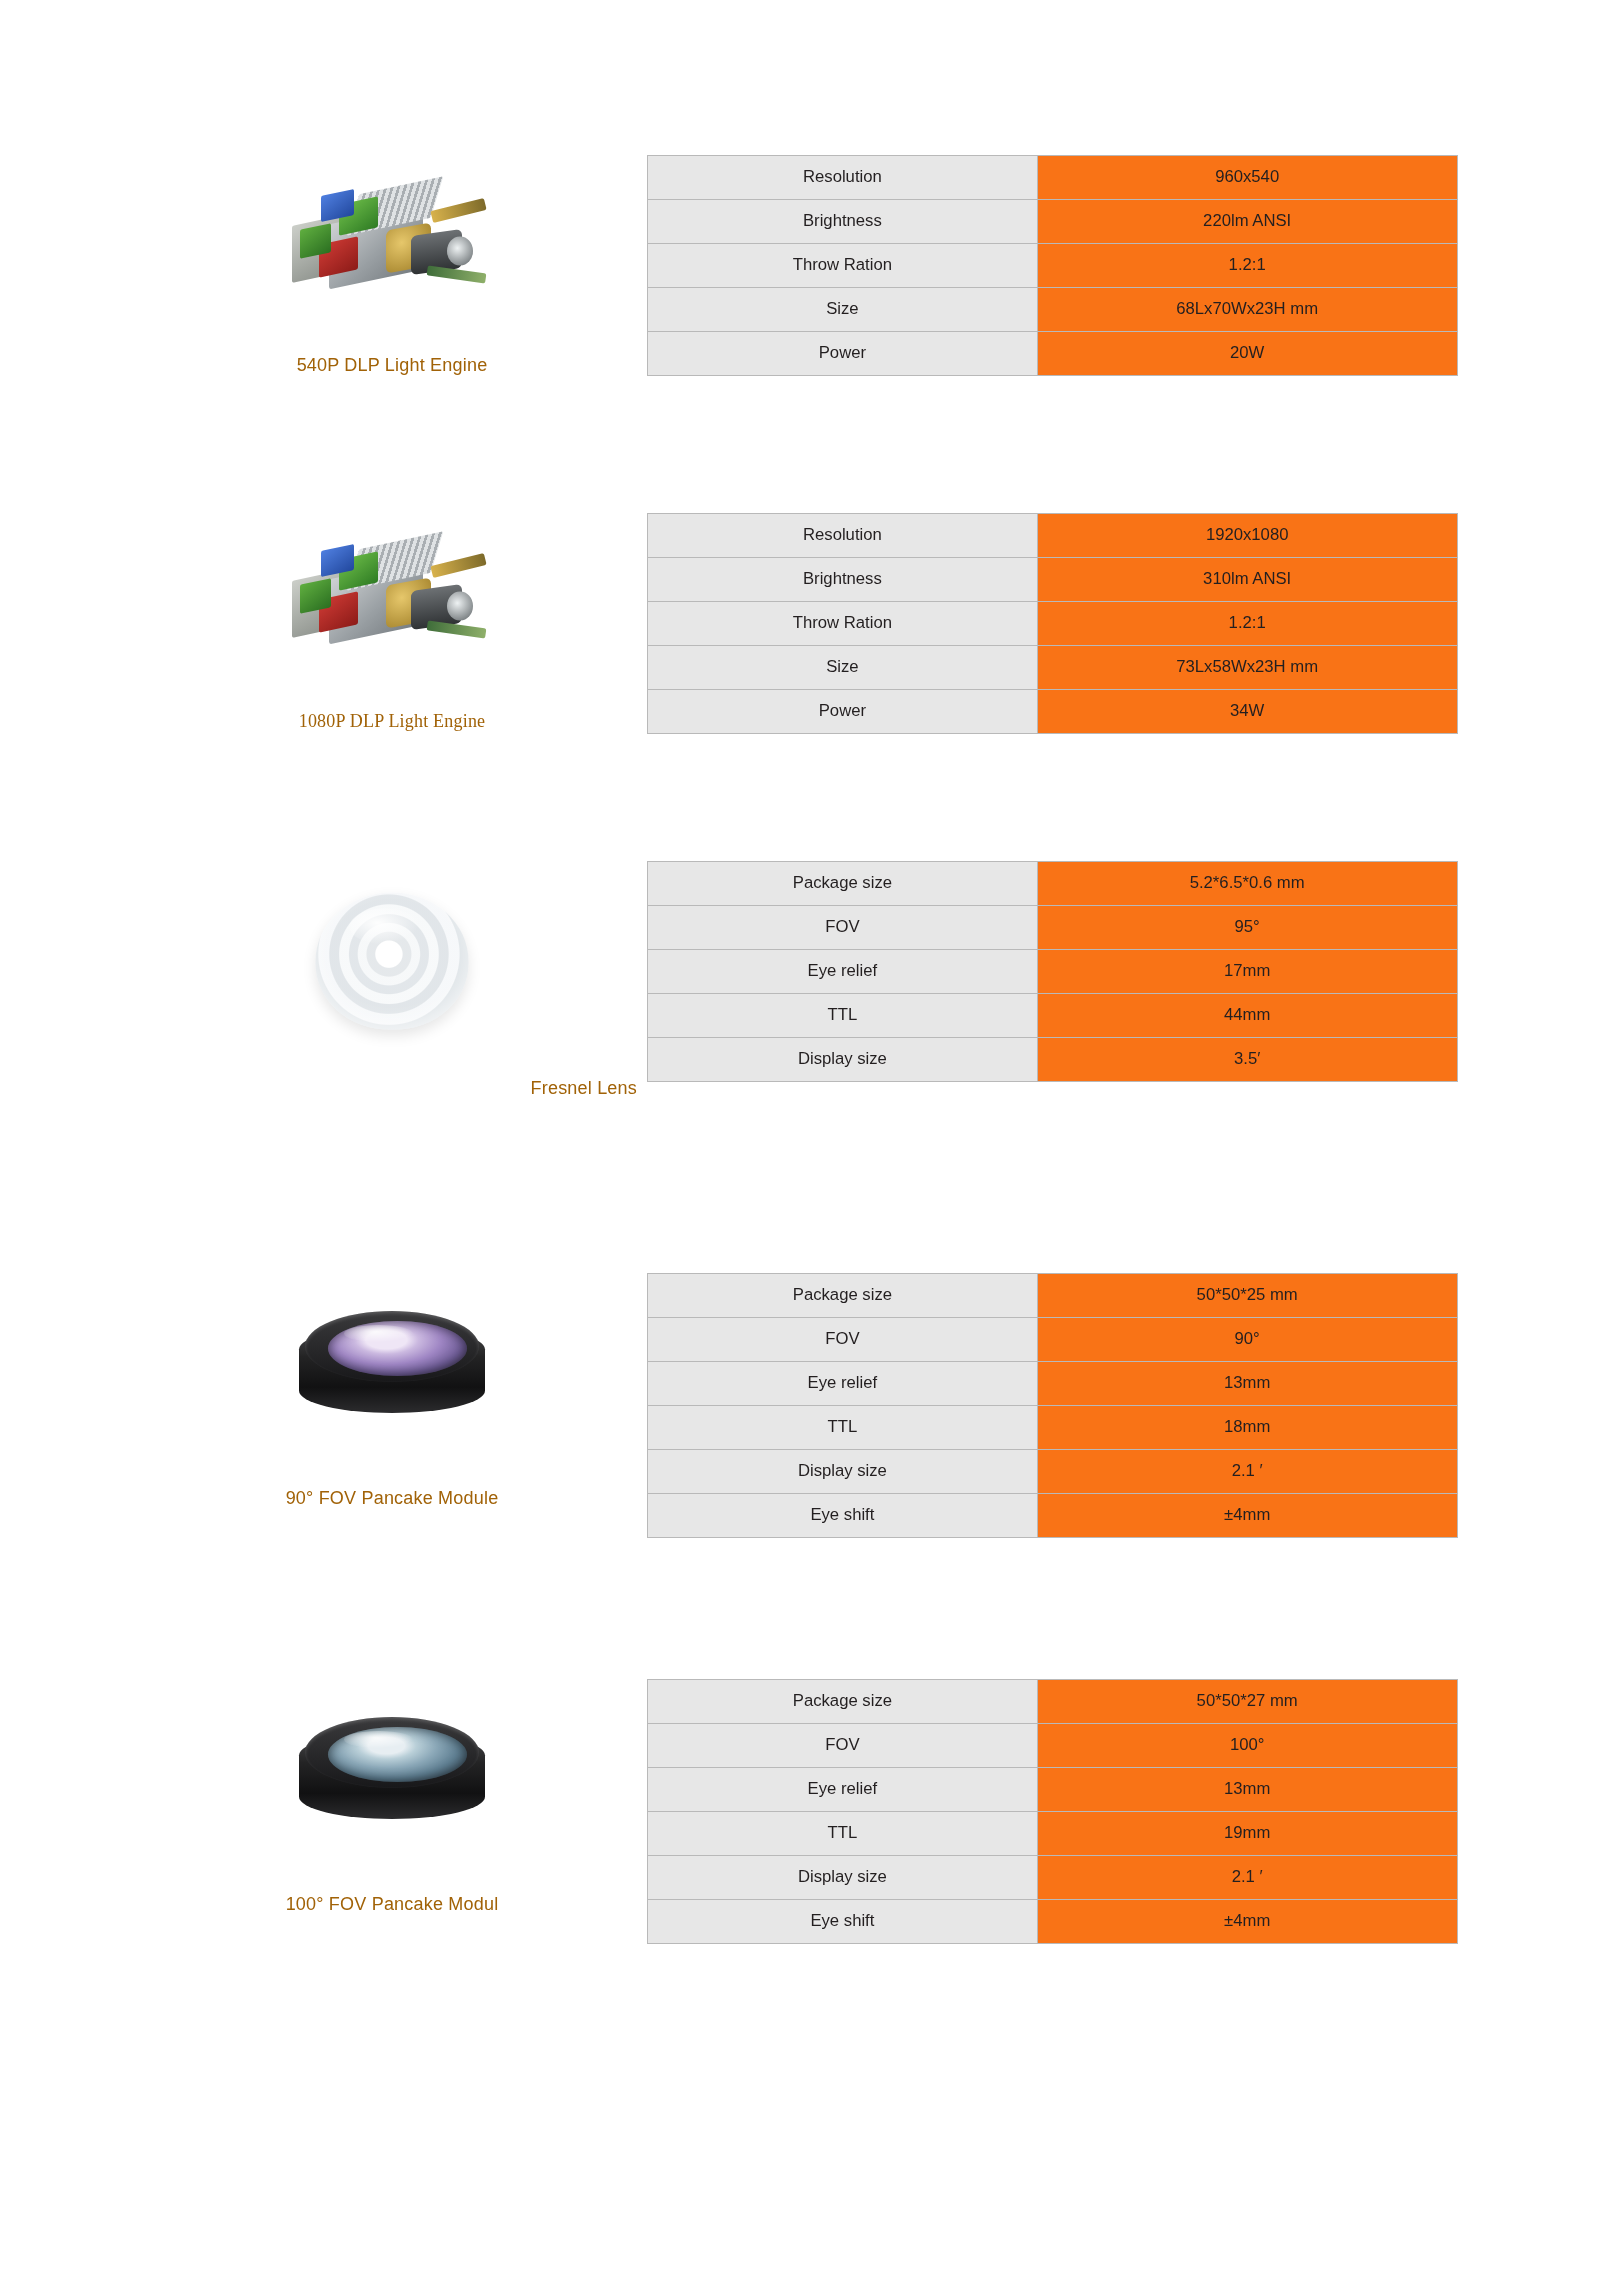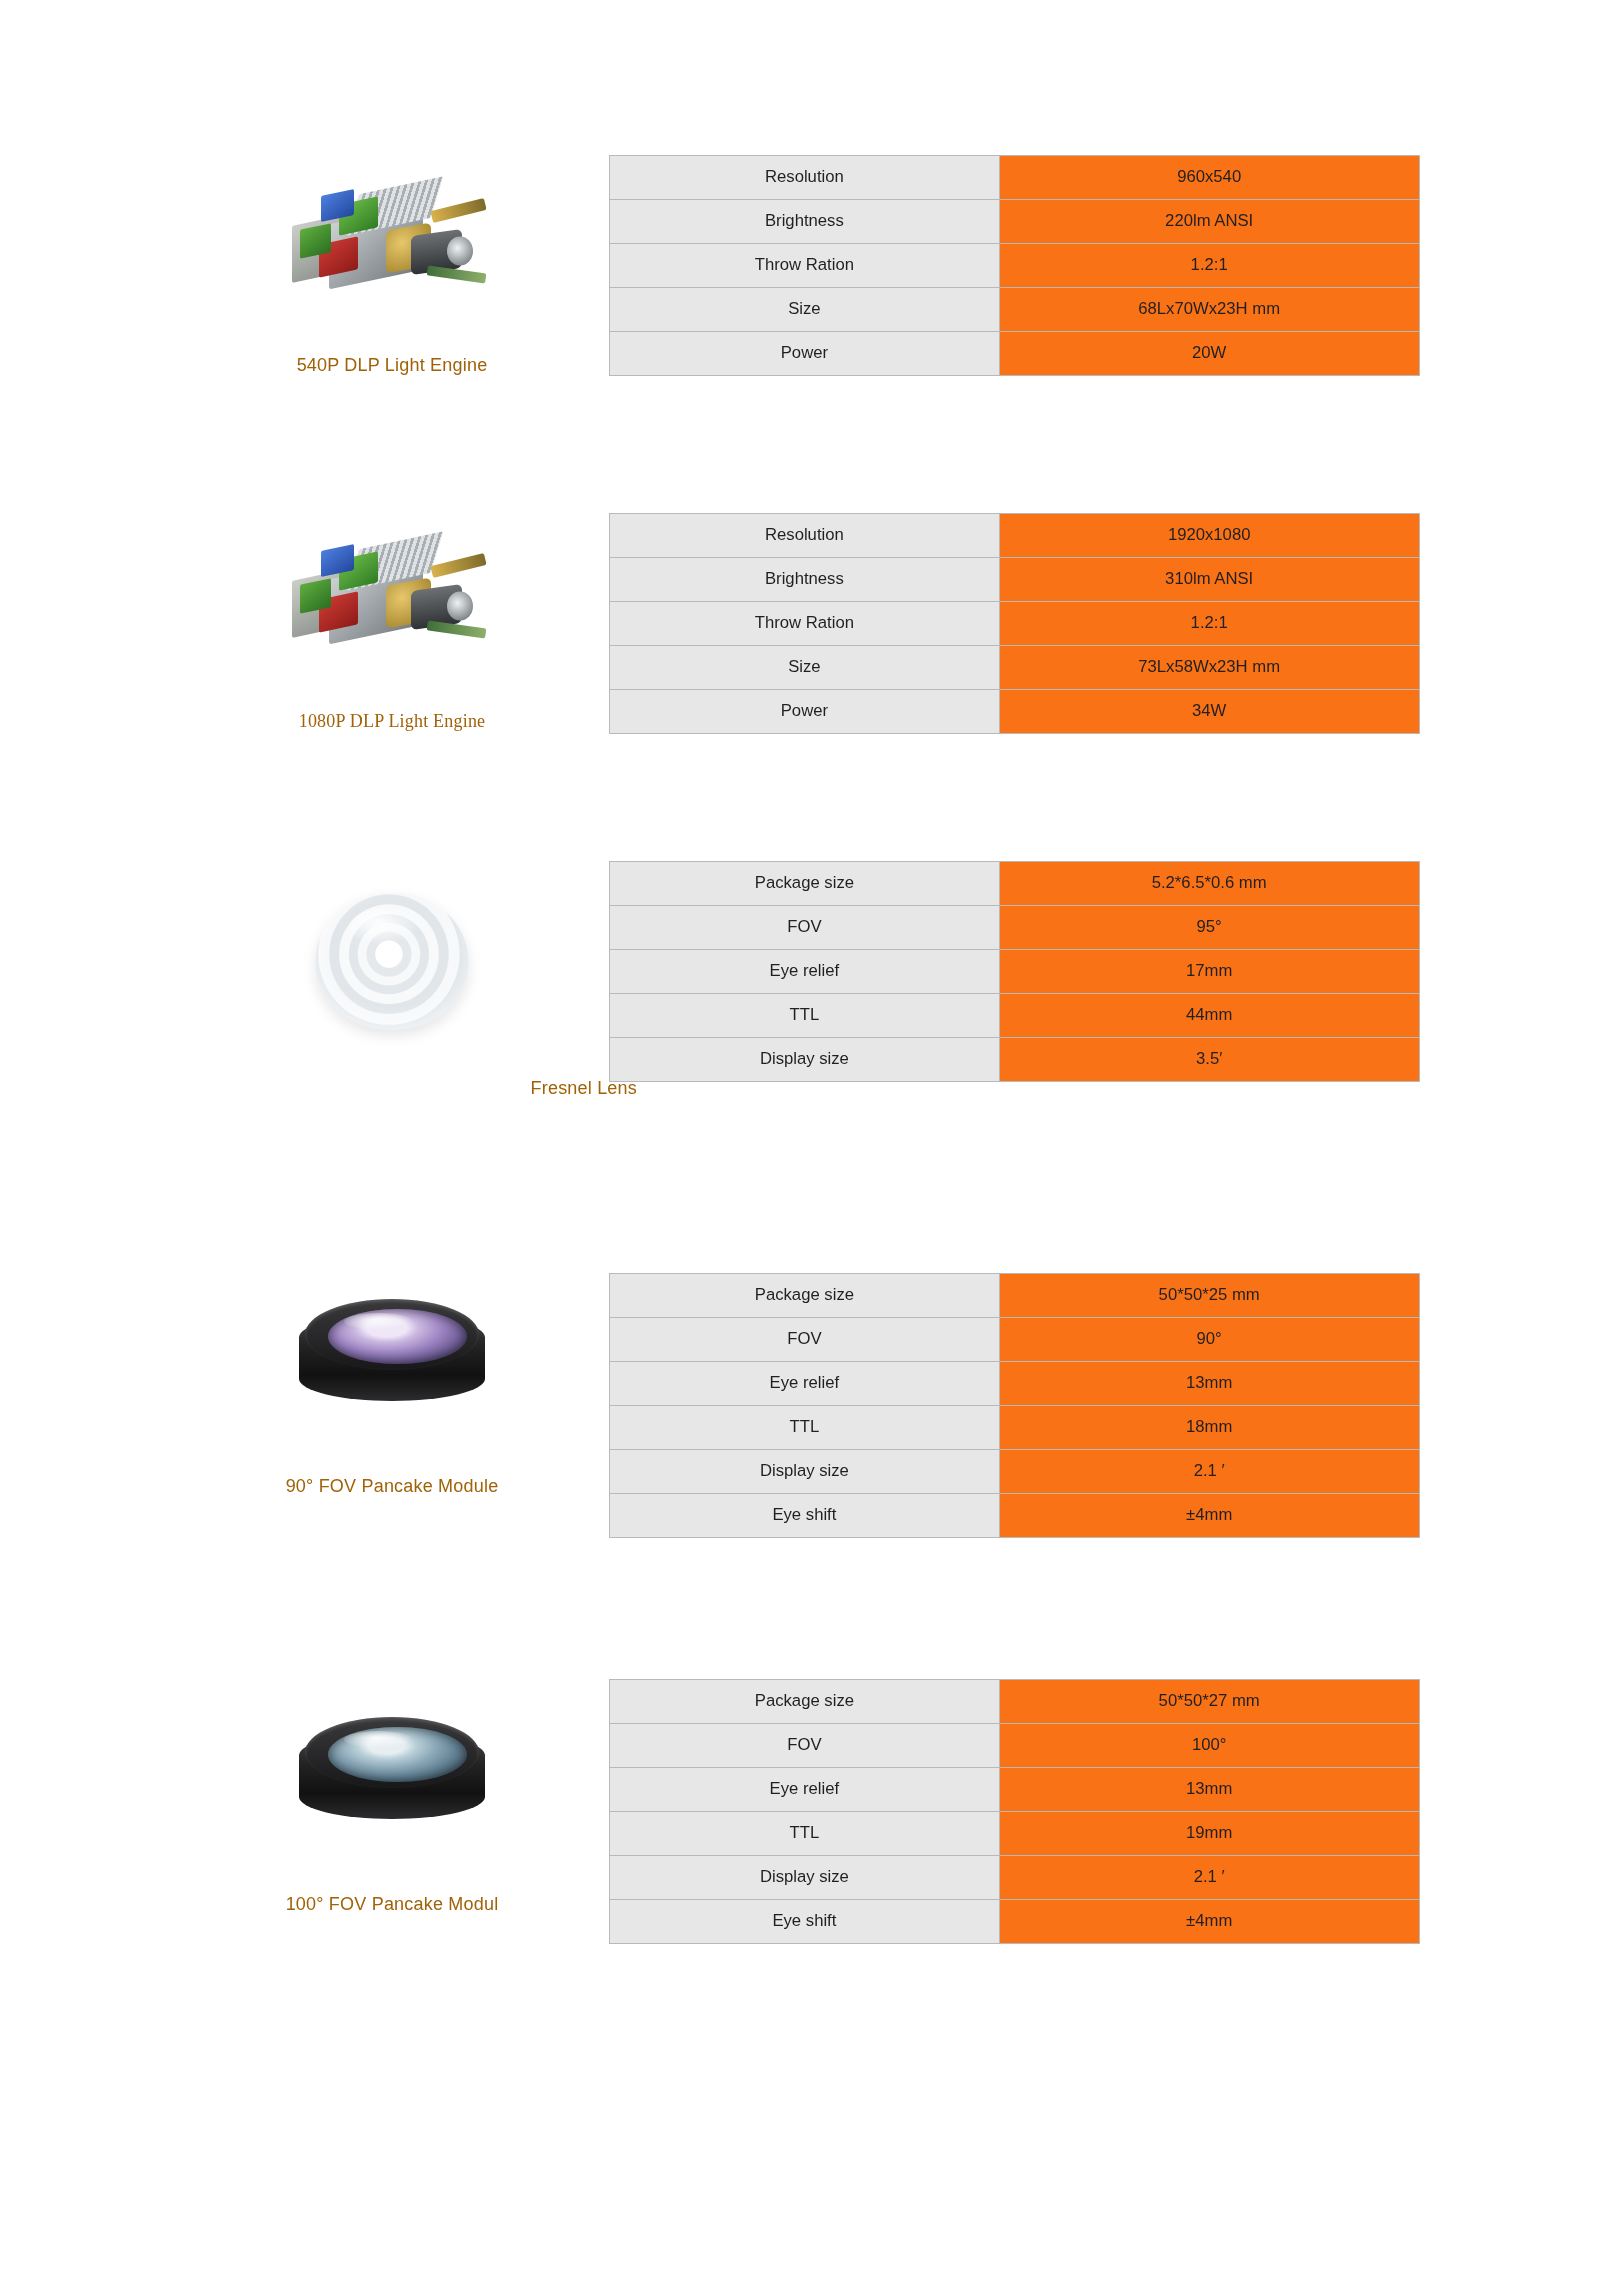--- a/index.html
+++ b/index.html
@@ -42,21 +42,21 @@
     font-size: 18px;
     letter-spacing: 0.2px;
     color: #a16207;
     margin-top: 7.8px;
     white-space: nowrap;
   }
 
   
   .spec-table {
     position: absolute;
-    left: 609px;
+    left: 647px;
     width: 784px;
     border-collapse: collapse;
     table-layout: fixed;
     padding-left: 20px;
   }
   .spec-table td {
     border: 1px solid #b9b9b9;
     height: 43px;
     font-size: 16.7px;
     text-align: center;
@@ -354,21 +354,21 @@
         </tr>
         <tr>
           <td class="key">Display size</td>
           <td class="val">3.5′</td>
         </tr>
       </tbody>
     </table>
   </div>
 
   <div class="product-block" style="top:1255px;">
-    <div class="figure-col" style="top:3px;">
+    <div class="figure-col" style="top:15px;">
       <div class="figure-art">
         <div class="pancake">
           <div class="pk-barrel"></div>
           <div class="pk-ring">
             <div class="pk-glass"></div>
             <div class="pk-hl"></div>
           </div>
         </div>
       </div>
       <div class="figure-caption" style="margin-top:21.6px;">90° FOV Pancake Module</div>

